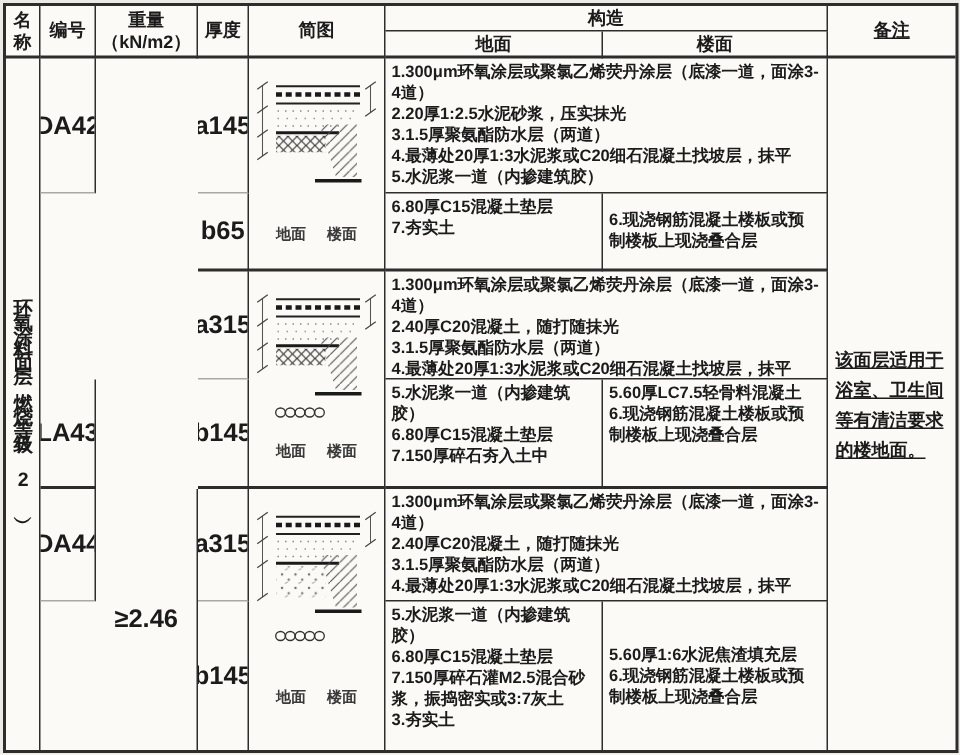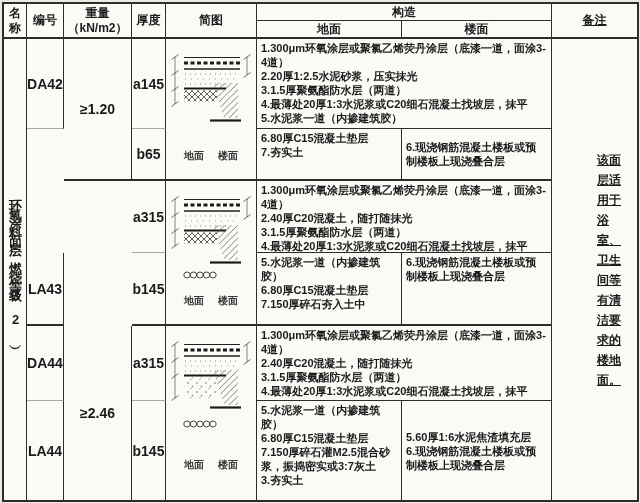--- a/index.html
+++ b/index.html
@@ -23,36 +23,36 @@
   .nb { border-bottom: none; }
   .bb2 { border-bottom-width: 2px; }
   .bbl { border-bottom-color: #a8a8a8; }
   .hd {
     display: flex; flex-direction: column;
     align-items: center; justify-content: center;
     font-weight: bold; font-size: 12px; text-align: center; line-height: 15px;
   }
   .code {
     display: flex; align-items: center; justify-content: center;
-    font-weight: bold; font-size: 14px;
+    font-weight: bold; font-size: 17px;
   }
   .items { padding: 2px 4px 0 4px; font-size: 11px; line-height: 14px; font-weight: bold; }
   .vcenter { display: flex; flex-direction: column; justify-content: center; padding-top: 0; }
   .name-cell {
     display: flex; justify-content: center;
     border-right: 1px solid #2d2d2d;
   }
   .name-vert {
     padding-top: 150px;
     writing-mode: vertical-lr; text-orientation: upright;
     font-weight: bold; font-size: 13px; letter-spacing: 9px;
   }
   .remark-cell {
     display: flex; align-items: center; justify-content: center;
-    padding: 4px 5px; font-weight: bold; font-size: 12px; line-height: 20px; margin-left: 40px;
+    padding: 4px 5px; font-weight: bold; font-size: 12px; line-height: 20px;
   }
   .sketch {
     display: flex; flex-direction: column; align-items: center;
     justify-content: flex-start; padding-top: 10px;
   }
   .sketch-labels {
     margin-top: auto; margin-bottom: 16px;
     display: flex; gap: 14px;
     font-size: 10px; font-weight: bold; color: #3a3a3a;
   }
@@ -113,23 +113,20 @@
     <div class="name-cell" style="grid-area:3/1/9/2">
       <div class="name-vert">环氧涂料面层（燃烧等级B2）</div>
     </div>
 
     <div class="remark-cell nr nb" style="grid-area:3/8/9/9">
       <span>该面层适用于浴室、卫生间等有清洁要求的楼地面。</span>
     </div>
 
     <div class="c code bbl" style="grid-area:3/2/4/3">
       <span>DA42</span>
-    </div>
-    <div class="c code bb2" style="grid-area:3/3/5/4">
-      <span>≥1.20</span>
     </div>
     <div class="c code bbl" style="grid-area:3/4/4/5">
       <span>a145</span>
     </div>
     <div class="c code bb2" style="grid-area:4/4/5/5">
       <span>b65</span>
     </div>
 
     <div class="c sketch bb2" style="grid-area:3/5/5/6">
       <svg width="86" height="88" viewBox="0 0 86 88">
@@ -222,28 +219,26 @@
       <div>2.40厚C20混凝土，随打随抹光</div>
       <div>3.1.5厚聚氨酯防水层（两道）</div>
       <div>4.最薄处20厚1:3水泥浆或C20细石混凝土找坡层，抹平</div>
     </div>
     <div class="c items bb2" style="grid-area:6/6/7/7">
       <div>5.水泥浆一道（内掺建筑胶）</div>
       <div>6.80厚C15混凝土垫层</div>
       <div>7.150厚碎石夯入土中</div>
     </div>
     <div class="c items bb2" style="grid-area:6/7/7/8">
+      <div>5.60厚LC7.5轻骨料混凝土</div>
       <div>6.现浇钢筋混凝土楼板或预制楼板上现浇叠合层</div>
     </div>
 
     <div class="c code bbl" style="grid-area:7/2/8/3">
       <span>DA44</span>
-    </div>
-    <div class="c code nb" style="grid-area:8/2/9/3">
-      <span>LA44</span>
     </div>
     <div class="c code nb" style="grid-area:7/3/9/4">
       <span>≥2.46</span>
     </div>
     <div class="c code bbl" style="grid-area:7/4/8/5">
       <span>a315</span>
     </div>
     <div class="c code nb" style="grid-area:8/4/9/5">
       <span>b145</span>
     </div>

